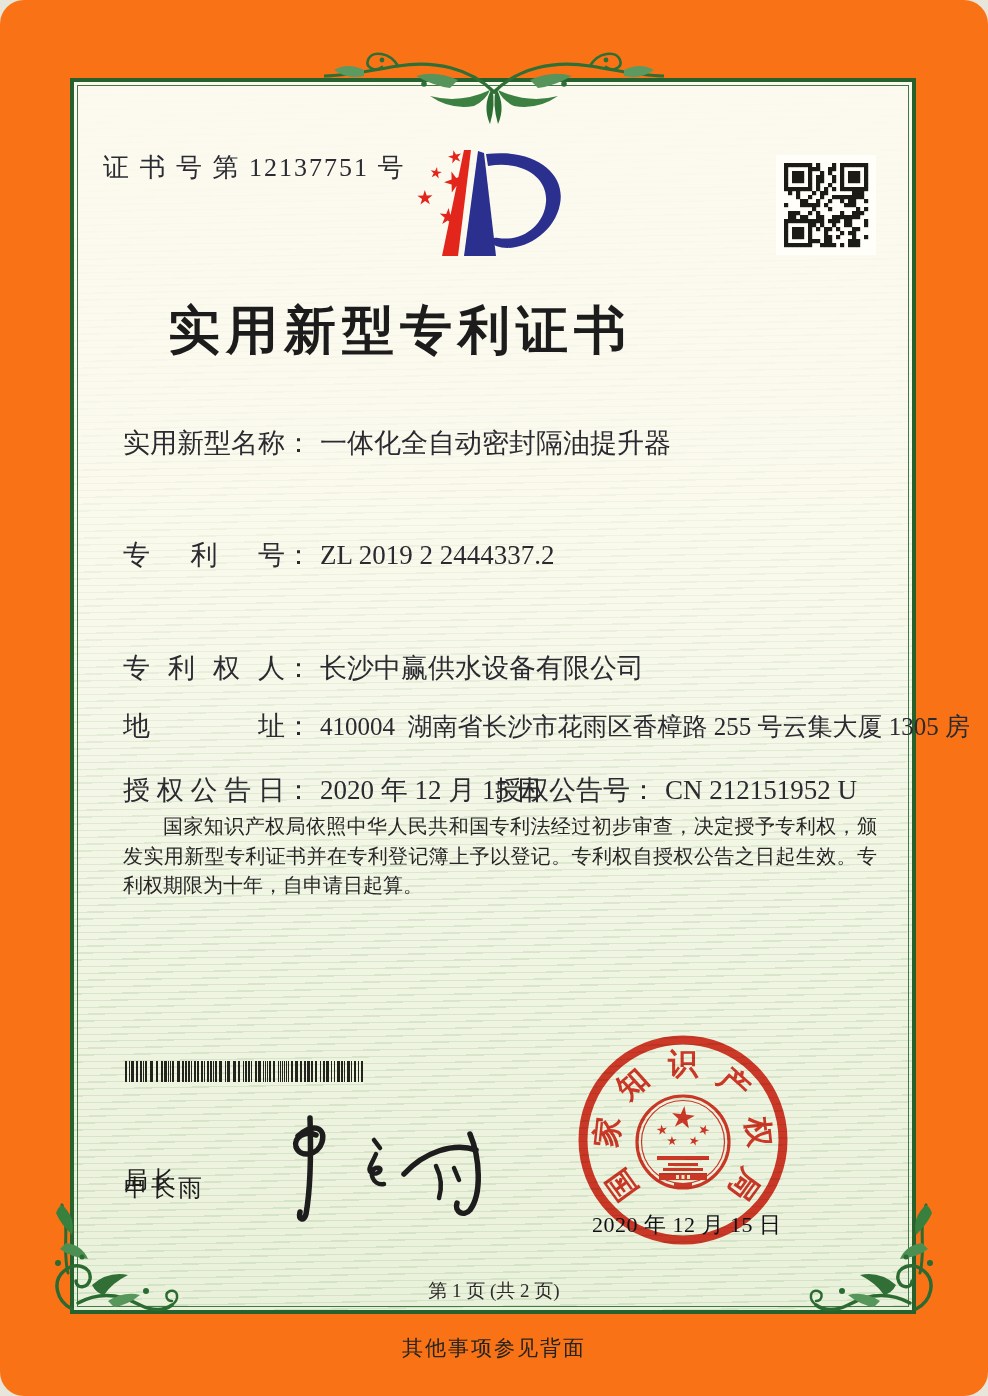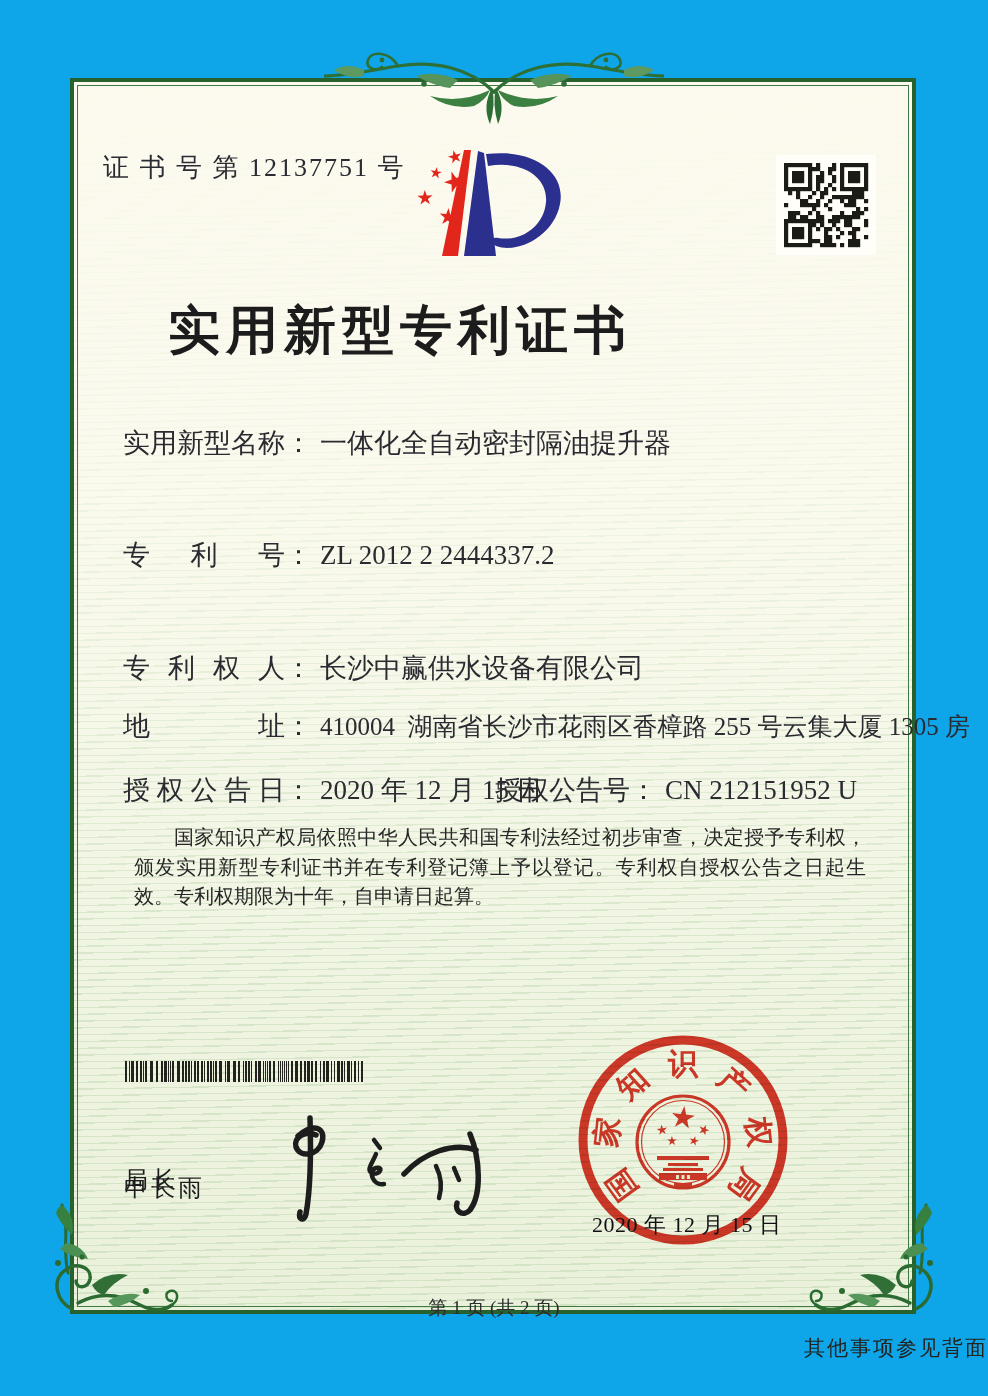--- a/index.html
+++ b/index.html
@@ -1,20 +1,21 @@
 <!DOCTYPE html>
 <html><head>
 <meta charset="utf-8">
 <style>
   html,body{margin:0;padding:0;background:#e8e6da;}
   .page{
     position:relative;width:988px;height:1396px;margin:0 auto;
-    background:#0ea5e9;overflow:hidden;
+    background:#f97316;overflow:hidden;
     font-family:"Liberation Serif","DejaVu Serif",serif;
     color:#262626;
+    border-radius:24px;
   }
   
   .frame{
     position:absolute;left:70px;top:78px;width:846px;height:1236px;
     box-sizing:border-box;border:4px solid #27622e;
     background:
       linear-gradient(180deg, rgba(252,250,238,.96) 0%, rgba(252,250,238,.75) 28%, rgba(245,248,231,.25) 55%, rgba(240,245,223,0) 72%),
       repeating-linear-gradient(179deg, rgba(142,186,132,.25) 0 1.3px, rgba(255,255,255,0) 1.3px 6.8px),
       linear-gradient(180deg,#fbfaf0 0%,#f6f8ea 45%,#eaf1da 100%);
   }
@@ -27,29 +28,29 @@
   .title{left:0;width:800px;top:296px;text-align:center;font-size:52px;font-weight:bold;
          letter-spacing:6px;color:#1c1c1c;}
   .frow{left:123px;font-size:27px;color:#2a2a30;white-space:nowrap;}
   .flabel{display:inline-block;width:162px;text-align:justify;text-align-last:justify;vertical-align:top;}
   .fcolon{display:inline-block;margin-right:8px;}
   .fvalue{white-space:pre;}
   .grant-pair{position:absolute;left:372px;top:0;white-space:nowrap;}
   .grant-pair .nlabel{display:inline-block;}
   .bodytext{left:123px;top:812px;width:754px;font-size:20px;line-height:29.5px;
             text-align:justify;color:#262626;}
-  .bodytext p{margin:11px;text-indent:2em;}
+  .bodytext p{margin:0;text-indent:2em;}
   .officer-title{left:124px;top:1133px;font-size:24px;letter-spacing:4px;
         font-family:"Liberation Sans","DejaVu Sans",sans-serif;color:#1d1d1d;margin-top:31px;}
   .officer-name{left:124px;top:1172px;font-size:24px;letter-spacing:3px;
         font-family:"Liberation Sans","DejaVu Sans",sans-serif;color:#1d1d1d;}
   .seal-date{left:592px;top:1210px;width:210px;font-size:22px;color:#101014;
         letter-spacing:.5px;z-index:6;white-space:pre;}
-  .page-info{left:0;width:988px;top:1278px;text-align:center;font-size:19px;color:#2c2c2c;margin-top:17px;}
-  .footer-note{left:0;width:988px;top:1334px;text-align:right;font-size:21px;
+  .page-info{left:0;width:988px;top:1278px;text-align:center;font-size:19px;color:#2c2c2c;}
+  .footer-note{left:0;width:988px;top:1334px;text-align:center;font-size:21px;
         letter-spacing:2px;color:#23231f;}
   
   .logo{left:408px;top:140px;width:160px;height:130px;}
   .qr{left:776px;top:155px;width:100px;height:100px;}
   .barcode{left:124px;top:1061px;width:242px;height:21px;}
   .signature{left:270px;top:1110px;width:238px;height:118px;z-index:4;}
   .seal{left:571px;top:1028px;width:224px;height:224px;z-index:5;mix-blend-mode:multiply;opacity:.93;}
   .orn-top{left:324px;top:40px;width:340px;height:86px;z-index:3;}
   .flourish-bl{left:48px;top:1183px;width:132px;height:150px;z-index:3;}
   .flourish-br{left:808px;top:1183px;width:132px;height:150px;z-index:3;transform:scaleX(-1);}
@@ -341,21 +342,21 @@
         <rect x="80" y="88" width="4.2" height="4.2"></rect>
       </g>
   </svg>
 
   <div class="abs title">实用新型专利证书</div>
 
   <div class="abs frow" style="top:425px">
     <span class="flabel">实用新型名称</span><span class="fcolon">：</span><span class="fvalue">一体化全自动密封隔油提升器</span>
   </div>
   <div class="abs frow" style="top:537px">
-    <span class="flabel">专利号</span><span class="fcolon">：</span><span class="fvalue">ZL 2012 2 2444337.2</span>
+    <span class="flabel">专利号</span><span class="fcolon">：</span><span class="fvalue">ZL 2019 2 2444337.2</span>
   </div>
   <div class="abs frow" style="top:650px">
     <span class="flabel">专利权人</span><span class="fcolon">：</span><span class="fvalue">长沙中赢供水设备有限公司</span>
   </div>
   <div class="abs frow" style="top:708px">
     <span class="flabel">地址</span><span class="fcolon">：</span><span class="fvalue" style="font-size:25px">410004  湖南省长沙市花雨区香樟路 255 号云集大厦 1305 房</span>
   </div>
   <div class="abs frow" style="top:772px">
     <span class="flabel">授权公告日</span><span class="fcolon">：</span><span class="fvalue">2020 年 12 月 15 日</span>
     <span class="grant-pair">

